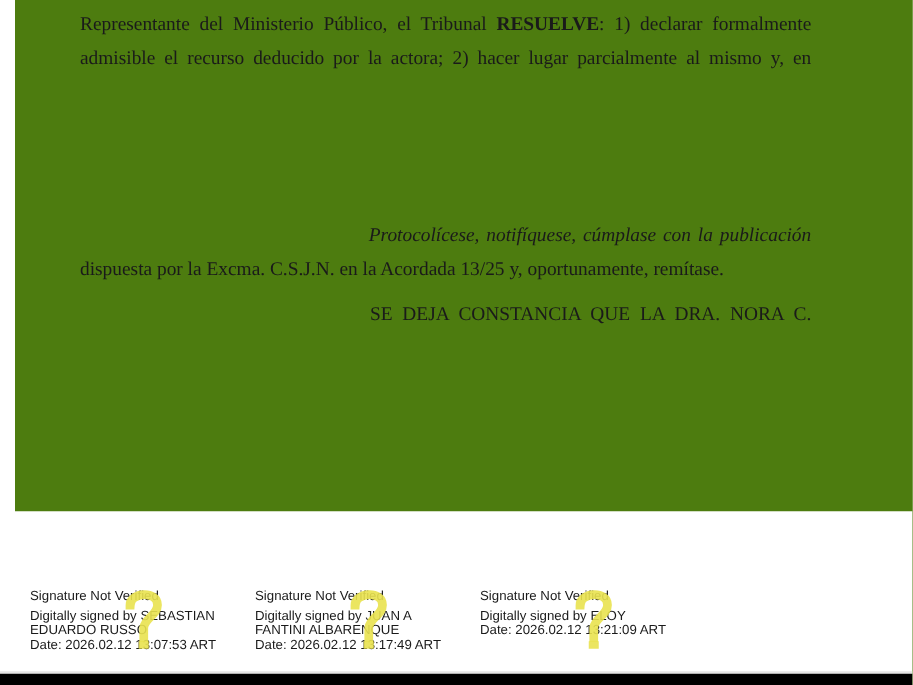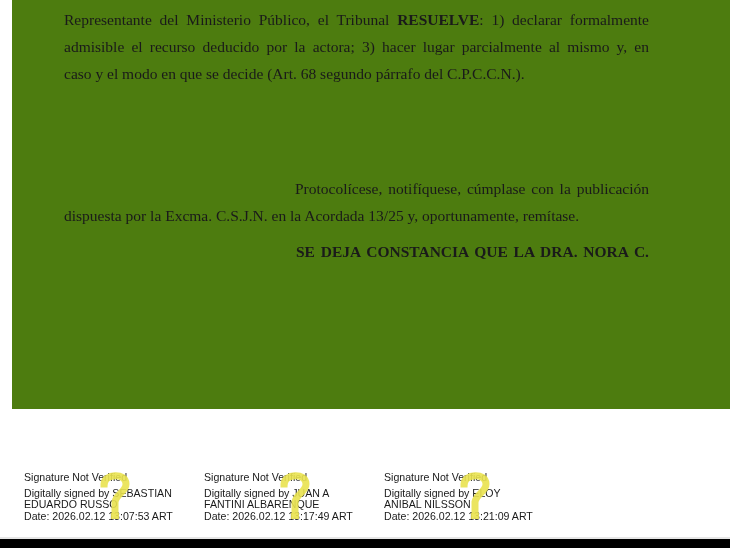--- a/index.html
+++ b/index.html
@@ -7,22 +7,22 @@
     width:730px; height:548px; background:#ffffff; position:relative; overflow:hidden;
     font-family:"Liberation Serif", "DejaVu Serif", serif; color:#1a1a1a;
   }
   .page { position:absolute; left:12px; top:0; width:730px; height:409px; background:#4d7c0f; }
   .para {
     position:absolute; left:52px; width:585px; font-size:15.5px; line-height:27px;
     text-align:justify; text-align-last:left;
   }
   .line { display:block; text-align:justify; text-align-last:justify; height:27px; white-space:nowrap; }
   .line.last { text-align-last:left; }
-  .line.right-start { padding-left:231px; }
-  .line.bold { font-weight:bold; }
+  .line.right-start { padding-left:231px;font-style:italic; }
+  .line.bold { font-weight:normal; }
   .line.bold-start { padding-left:232px; }
   b { font-weight:bold; }
   .sig {
     position:absolute; top:472px; font-family:"Liberation Sans", "DejaVu Sans", sans-serif;
     font-size:10.6px; line-height:11.5px; color:#1a1a1a; width:175px;
   }
   .sig .status { display:block; margin-bottom:4px; }
   .sig .row { display:block; white-space:nowrap; }
   .sig .q {
     position:absolute; left:72px; top:-2px; width:36px; height:50px; pointer-events:none;
@@ -30,22 +30,21 @@
   .bottom-bar { position:absolute; left:0; top:539px; width:730px; height:9px; background:#000; }
   .edge { position:absolute; left:0; top:537px; width:730px; height:2px; background:#e6e6e6; }
 </style>
 </head>
 <body>
 
 <div class="page">
 
   <div class="para" style="top:6px;">
     <span class="line"><span>Representante del Ministerio Público, el Tribunal </span><b>RESUELVE</b><span>: 1) declarar formalmente</span></span>
-    <span class="line">admisible el recurso deducido por la actora; 3) hacer lugar parcialmente al mismo y, en</span>
-    <span class="line last">caso y el modo en que se decide (Art. 68 segundo párrafo del C.P.C.C.N.).</span>
+    <span class="line">admisible el recurso deducido por la actora; 2) hacer lugar parcialmente al mismo y, en</span>
   </div>
 
   <div class="para" style="top:175px;">
     <span class="line right-start">Protocolícese, notifíquese, cúmplase con la publicación</span>
     <span class="line last">dispuesta por la Excma. C.S.J.N. en la Acordada 13/25 y, oportunamente, remítase.</span>
   </div>
 
   <div class="para" style="top:238px;">
     <span class="line bold bold-start">SE DEJA CONSTANCIA QUE LA DRA. NORA C.</span>
   </div>
@@ -68,21 +67,20 @@
     <span class="row">Date: 2026.02.12 13:17:49 ART</span>
     <svg class="q" viewBox="0 0 36 50">
       <path d="M8 14 C8 4, 30 2, 30 14 C30 22, 20 24, 19 32 L19 40" fill="none" stroke="#e9e24f" stroke-width="7" stroke-linecap="square" opacity="0.9"></path>
       <rect x="15" y="43" width="8" height="6" fill="#e9e24f" opacity="0.9"></rect>
     </svg>
   </div>
 
   <div class="sig" style="left:372px;">
     <span class="status">Signature Not Verified</span>
     <span class="row">Digitally signed by ELOY</span>
-    <span class="row">ANIBAL NILSSON</span>
     <span class="row">Date: 2026.02.12 13:21:09 ART</span>
     <svg class="q" viewBox="0 0 36 50">
       <path d="M8 14 C8 4, 30 2, 30 14 C30 22, 20 24, 19 32 L19 40" fill="none" stroke="#e9e24f" stroke-width="7" stroke-linecap="square" opacity="0.9"></path>
       <rect x="15" y="43" width="8" height="6" fill="#e9e24f" opacity="0.9"></rect>
     </svg>
   </div>
 
 </div>
 
 <div class="edge"></div>

